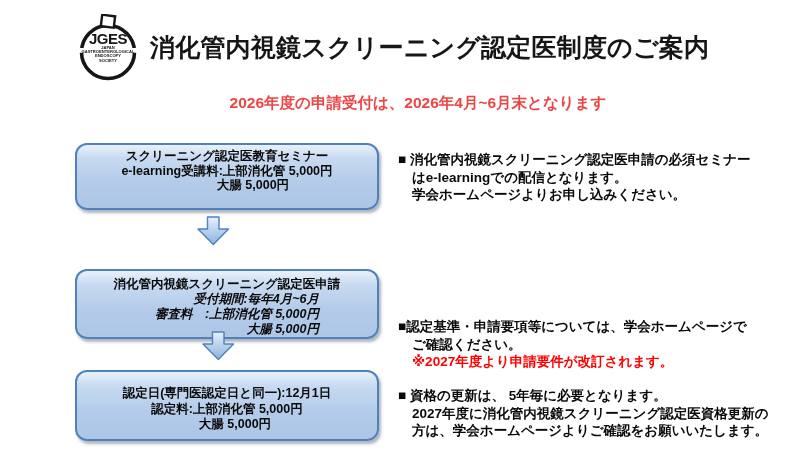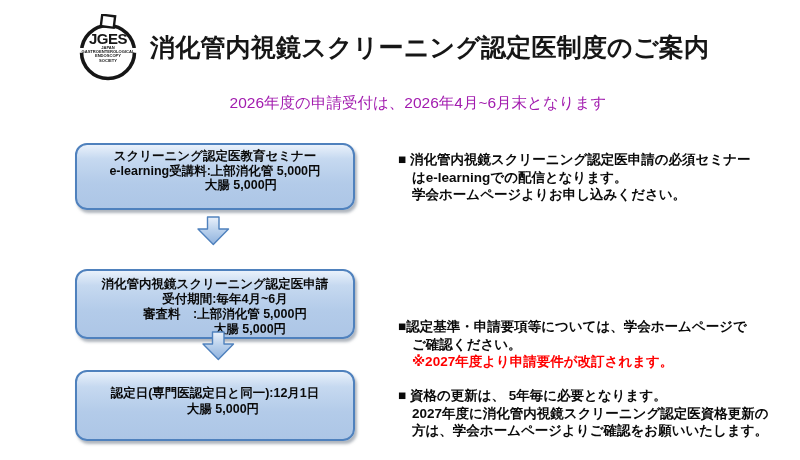--- a/index.html
+++ b/index.html
@@ -10,36 +10,36 @@
   }
   
   .logo{position:absolute;left:76px;top:14px;width:68px;height:68px;}
   .logo text{font-family:"Liberation Sans","DejaVu Sans",sans-serif;fill:#161616;}
   .page-title{
     position:absolute;left:150px;top:31px;font-size:25px;font-weight:bold;color:#161616;
     letter-spacing:0.2px;white-space:nowrap;
   }
   .notice{
     position:absolute;left:0;right:0;top:93px;text-align:center;
-    font-size:15.5px;font-weight:normal;color:#a21caf;white-space:nowrap;margin-left:36px;
+    font-size:15.5px;font-weight:bold;color:#ef4444;white-space:nowrap;margin-left:36px;
   }
   
   .fbox{
-    position:absolute;left:75px;width:280px;box-sizing:border-box;
+    position:absolute;left:75px;width:304px;box-sizing:border-box;
     border:2px solid #4f81bd;border-radius:12px;
     background:linear-gradient(180deg,#e9f1fb 0%,#c6d9f0 22%,#b3cbe9 60%,#adc6e6 100%);
     box-shadow:2px 3px 3px rgba(110,120,135,0.55);
     color:#0a0a0a;font-weight:bold;font-size:12.5px;text-align:center;
   }
   .fbox .bline{white-space:nowrap;}
   .fbox1{top:143px;height:67px;padding-top:4px;line-height:14.5px;}
   .fbox2{top:253px;height:70px;padding-top:6px;line-height:15px;margin-top:16px;}
   .fbox3{top:370px;height:71px;padding-top:14px;line-height:15.5px;}
   .grp-outer{text-align:center;}
-  .grp{display:inline-block;text-align:center;transform:translateX(10px);}
+  .grp{display:inline-block;text-align:right;transform:translateX(10px);font-style:italic;}
   .b1l4{transform:translateX(26px);}
   .b2l4{padding-left:50px;}
   .b3l3{transform:translateX(8px);}
   
   .flow-arrow{position:absolute;width:37px;height:30px;}
   .arrow1{left:195px;top:216px;}
   .arrow2{left:200px;top:331px;}
   
   .note{
     position:absolute;left:398px;width:398px;
@@ -107,20 +107,21 @@
         <stop offset="0%" stop-color="#eaf1fb"></stop>
         <stop offset="45%" stop-color="#bdd3ed"></stop>
         <stop offset="100%" stop-color="#8fb2de"></stop>
       </linearGradient>
     </defs>
     <path d="M12.5 1 H24 V13 H33.5 L18.3 28.6 L3 13 H12.5 Z" fill="url(#ag2)" stroke="#4f81bd" stroke-width="1.4" stroke-linejoin="round"></path>
   </svg>
 
   <div class="fbox fbox3">
     <div class="bline">認定日(専門医認定日と同一):12月1日</div>
+    <div class="bline">認定料:上部消化管 5,000円</div>
     <div class="bline b3l3">大腸  5,000円</div>
   </div>
 
   <div class="note n1">
     <div>■ 消化管内視鏡スクリーニング認定医申請の必須セミナー</div>
     <div class="ind">はe-learningでの配信となります。</div>
     <div class="ind">学会ホームページよりお申し込みください。</div>
   </div>
 
 

